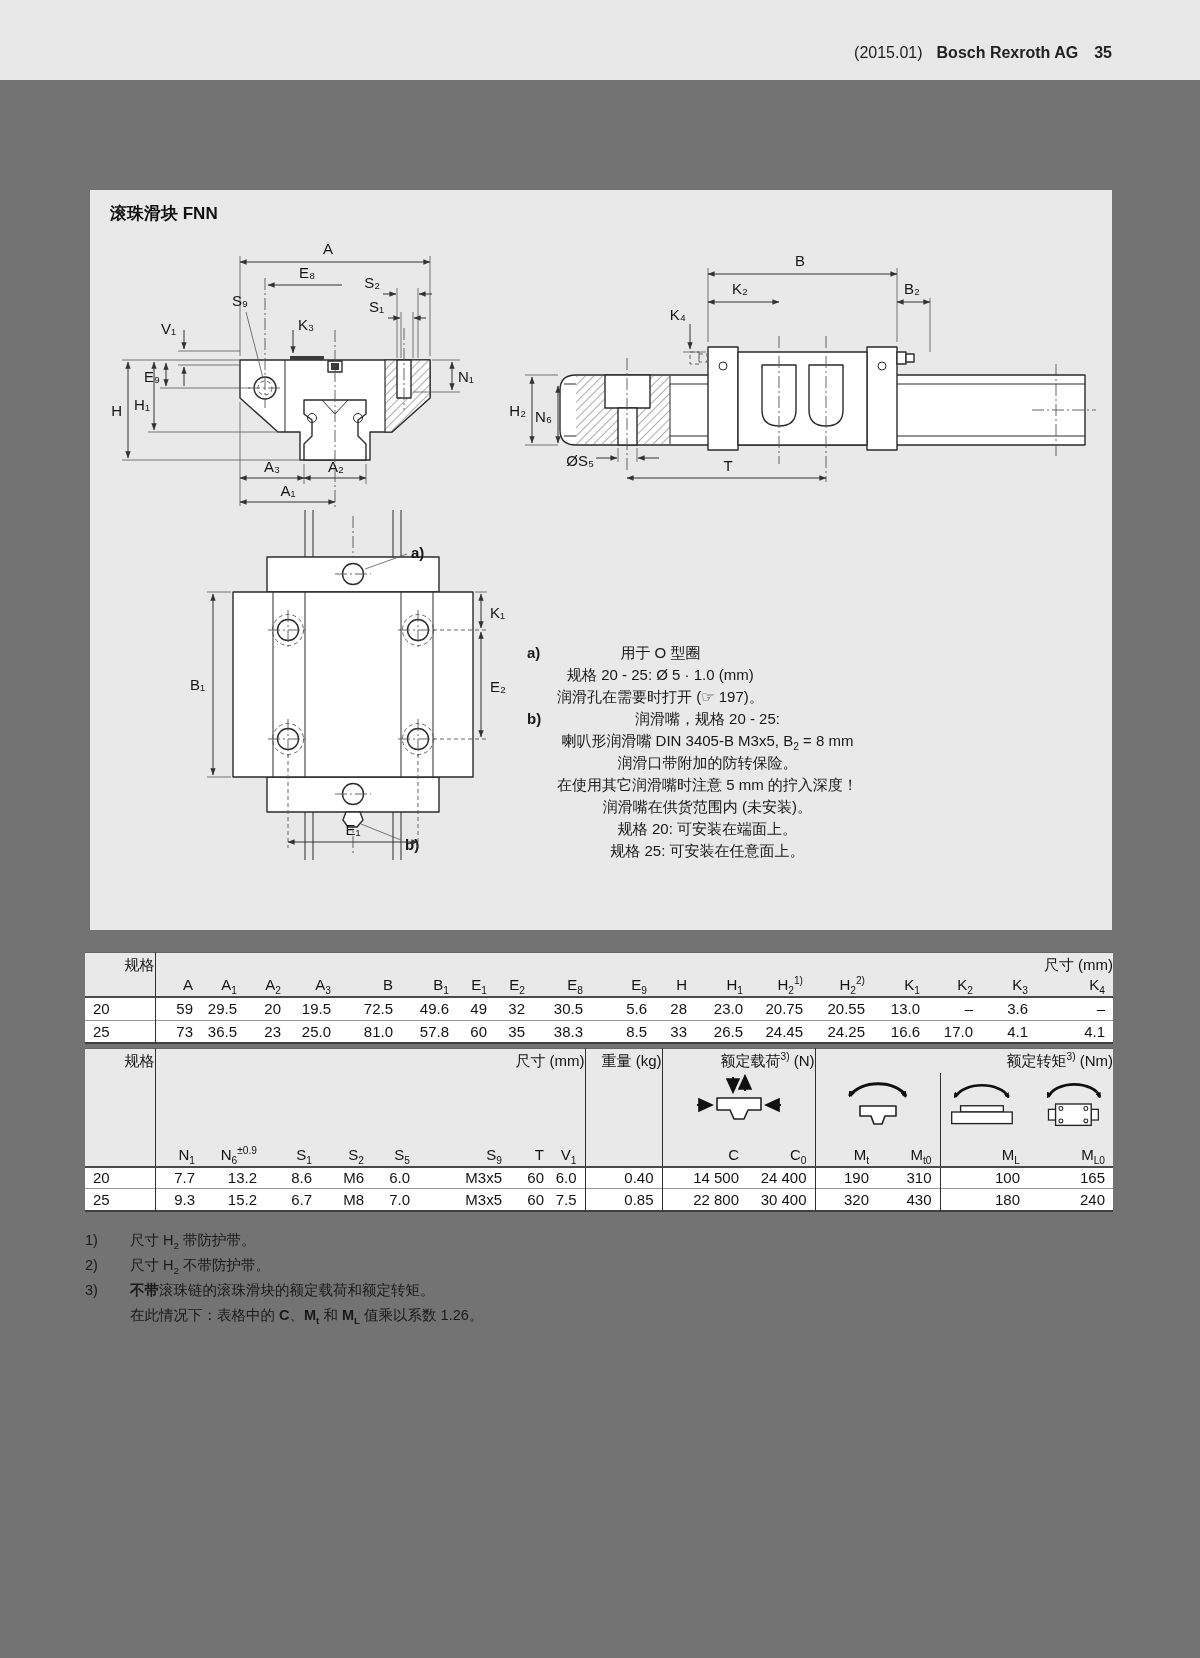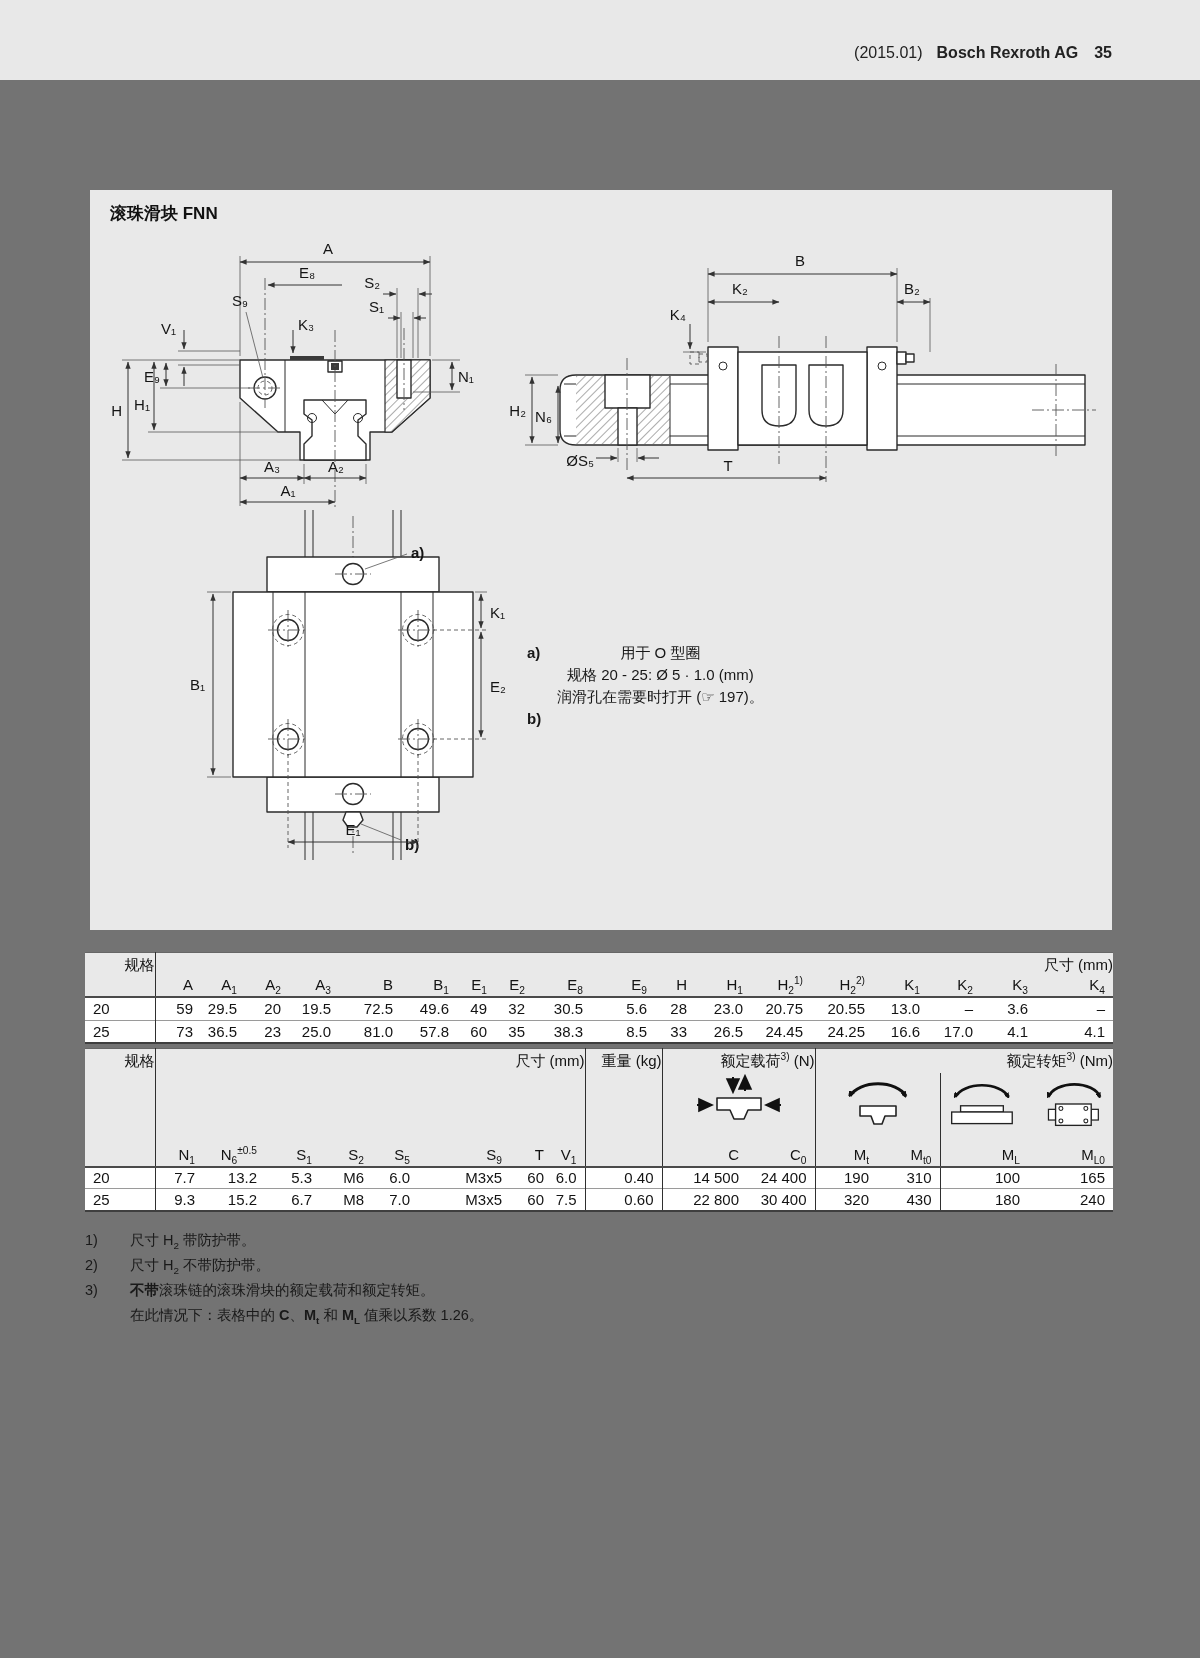--- a/index.html
+++ b/index.html
@@ -323,20 +323,29 @@
       <div class="note">
         <div class="note-marker">a)</div>
         <div class="note-body">
           <div class="note-line">用于 O 型圈</div>
           <div class="note-line">规格 20 - 25: Ø 5 · 1.0 (mm)</div>
           <div class="note-line">润滑孔在需要时打开 (☞ 197)。</div>
         </div>
       </div>
       <div class="note">
         <div class="note-marker">b)</div>
+        <div class="note-body">
+          <div class="note-line">润滑嘴，规格 20 - 25:</div>
+          <div class="note-line">喇叭形润滑嘴 DIN 3405-B M3x5, B<sub>2</sub> = 8 mm</div>
+          <div class="note-line">润滑口带附加的防转保险。</div>
+          <div class="note-line">在使用其它润滑嘴时注意 5 mm 的拧入深度！</div>
+          <div class="note-line">润滑嘴在供货范围内 (未安装)。</div>
+          <div class="note-line">规格 20: 可安装在端面上。</div>
+          <div class="note-line">规格 25: 可安装在任意面上。</div>
+        </div>
       </div>
     </div>
   </div>
 
   <table class="dtable" id="table1">
     <colgroup>
       <col style="width:70px">
         <col style="width:46px">
         <col style="width:44px">
         <col style="width:44px">
@@ -506,42 +515,42 @@
               <circle cx="28" cy="33" r="2.2" fill="none" stroke="#222" stroke-width="1.2"></circle>
               <circle cx="56" cy="33" r="2.2" fill="none" stroke="#222" stroke-width="1.2"></circle>
               <circle cx="28" cy="47" r="2.2" fill="none" stroke="#222" stroke-width="1.2"></circle>
               <circle cx="56" cy="47" r="2.2" fill="none" stroke="#222" stroke-width="1.2"></circle>
             </svg>
           </div>
         </td>
       </tr>
       <tr id="t2-letters">
           <td class="letter sep">N<sub>1</sub></td>
-          <td class="letter">N<sub>6</sub><sup>±0.5</sup></td>
+          <td class="letter">N<sub>6</sub><sup>±0.9</sup></td>
           <td class="letter">S<sub>1</sub></td>
           <td class="letter">S<sub>2</sub></td>
           <td class="letter">S<sub>5</sub></td>
           <td class="letter">S<sub>9</sub></td>
           <td class="letter">T</td>
           <td class="letter">V<sub>1</sub></td>
           <td class="letter sep"></td>
           <td class="letter sep">C</td>
           <td class="letter">C<sub>0</sub></td>
           <td class="letter sep">M<sub>t</sub></td>
           <td class="letter">M<sub>t0</sub></td>
           <td class="letter sep">M<sub>L</sub></td>
           <td class="letter">M<sub>L0</sub></td>
         </tr>
     </thead>
     <tbody id="t2-body">
         <tr>
           <td class="size-col">20</td>
           <td class="sep">7.7</td>
           <td>13.2</td>
-          <td>5.3</td>
+          <td>8.6</td>
           <td>M6</td>
           <td>6.0</td>
           <td>M3x5</td>
           <td>60</td>
           <td>6.0</td>
           <td class="sep">0.40</td>
           <td class="sep">14 500</td>
           <td>24 400</td>
           <td class="sep">190</td>
           <td>310</td>
@@ -551,21 +560,21 @@
         <tr>
           <td class="size-col">25</td>
           <td class="sep">9.3</td>
           <td>15.2</td>
           <td>6.7</td>
           <td>M8</td>
           <td>7.0</td>
           <td>M3x5</td>
           <td>60</td>
           <td>7.5</td>
-          <td class="sep">0.60</td>
+          <td class="sep">0.85</td>
           <td class="sep">22 800</td>
           <td>30 400</td>
           <td class="sep">320</td>
           <td>430</td>
           <td class="sep">180</td>
           <td>240</td>
         </tr>
       </tbody>
   </table>
 

